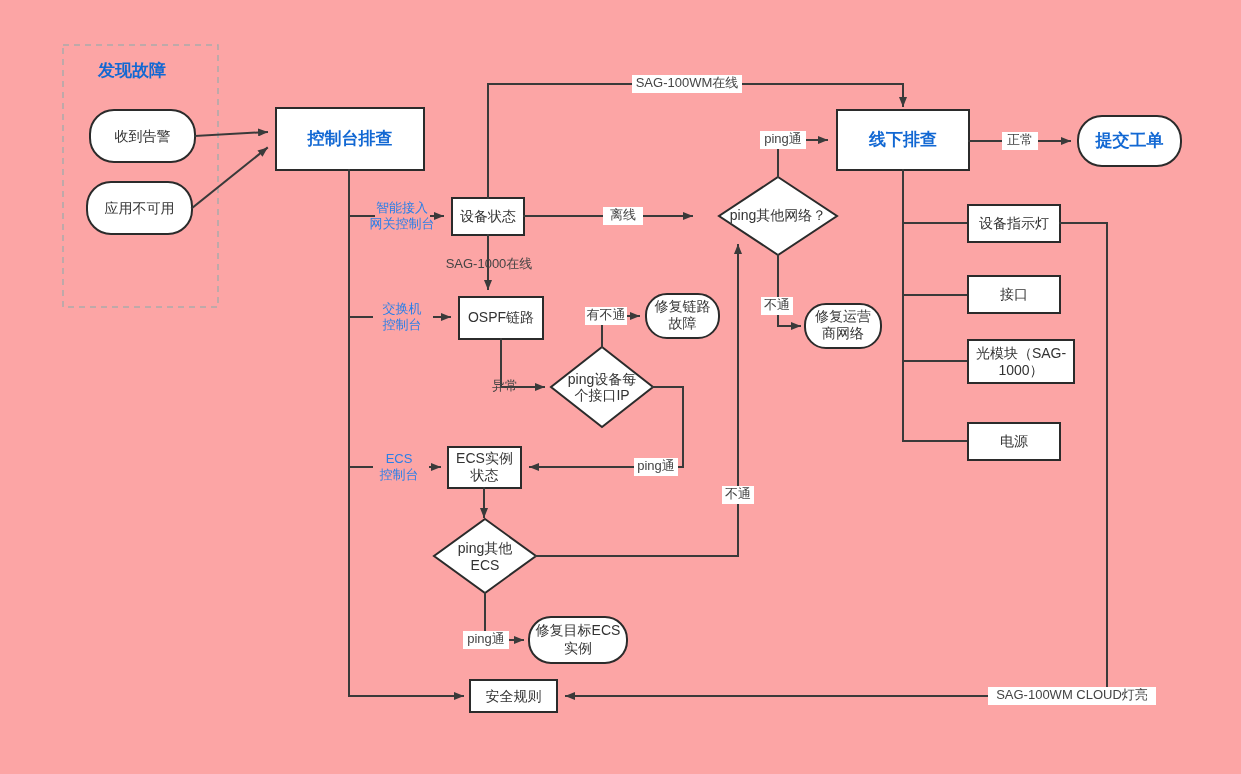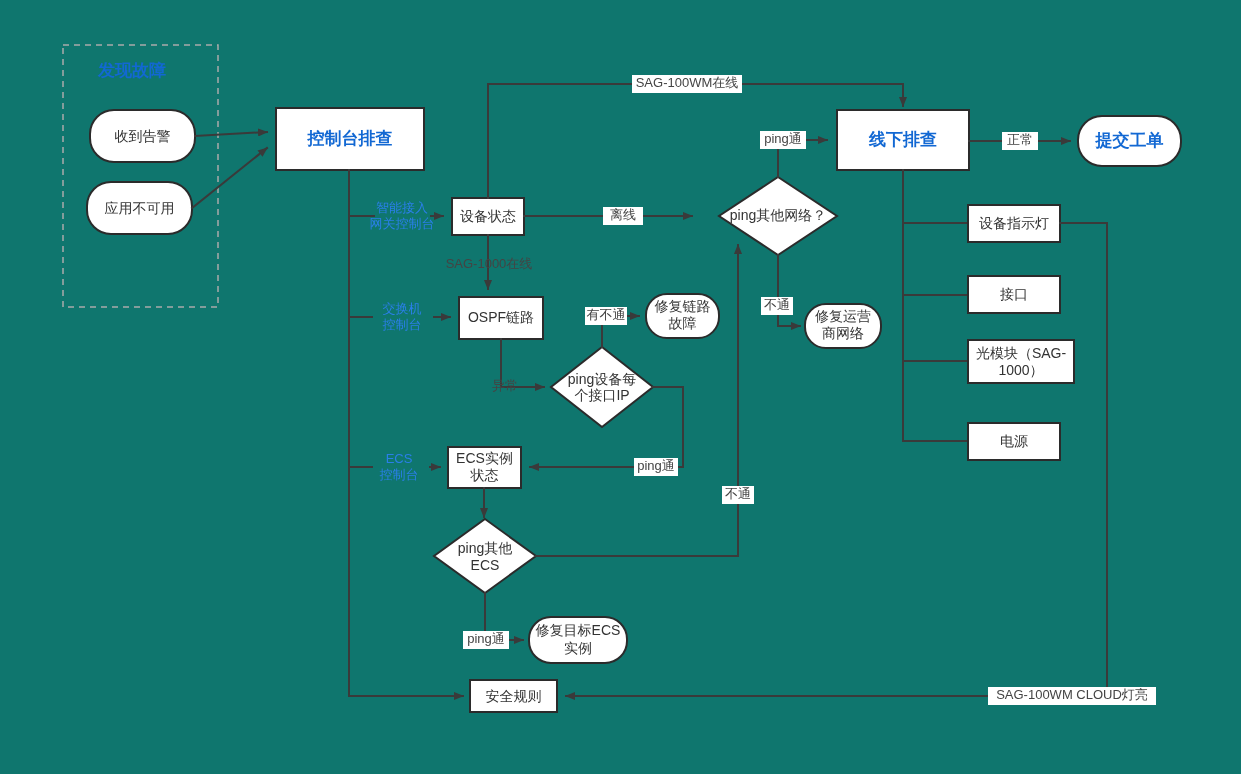--- a/index.html
+++ b/index.html
@@ -4,21 +4,21 @@
 <style>
   html, body {
     margin: 0;
     padding: 0;
     background: #ffffff;
   }
   #diagram-root {
     position: relative;
     width: 1241px;
     height: 774px;
-    background: #0f766e;
+    background: #fca5a5;
     font-family: "Liberation Sans", "DejaVu Sans", sans-serif;
     overflow: hidden;
   }
   svg.flow {
     display: block;
     width: 1241px;
     height: 774px;
   }
   .node-shape {
     fill: #ffffff;

